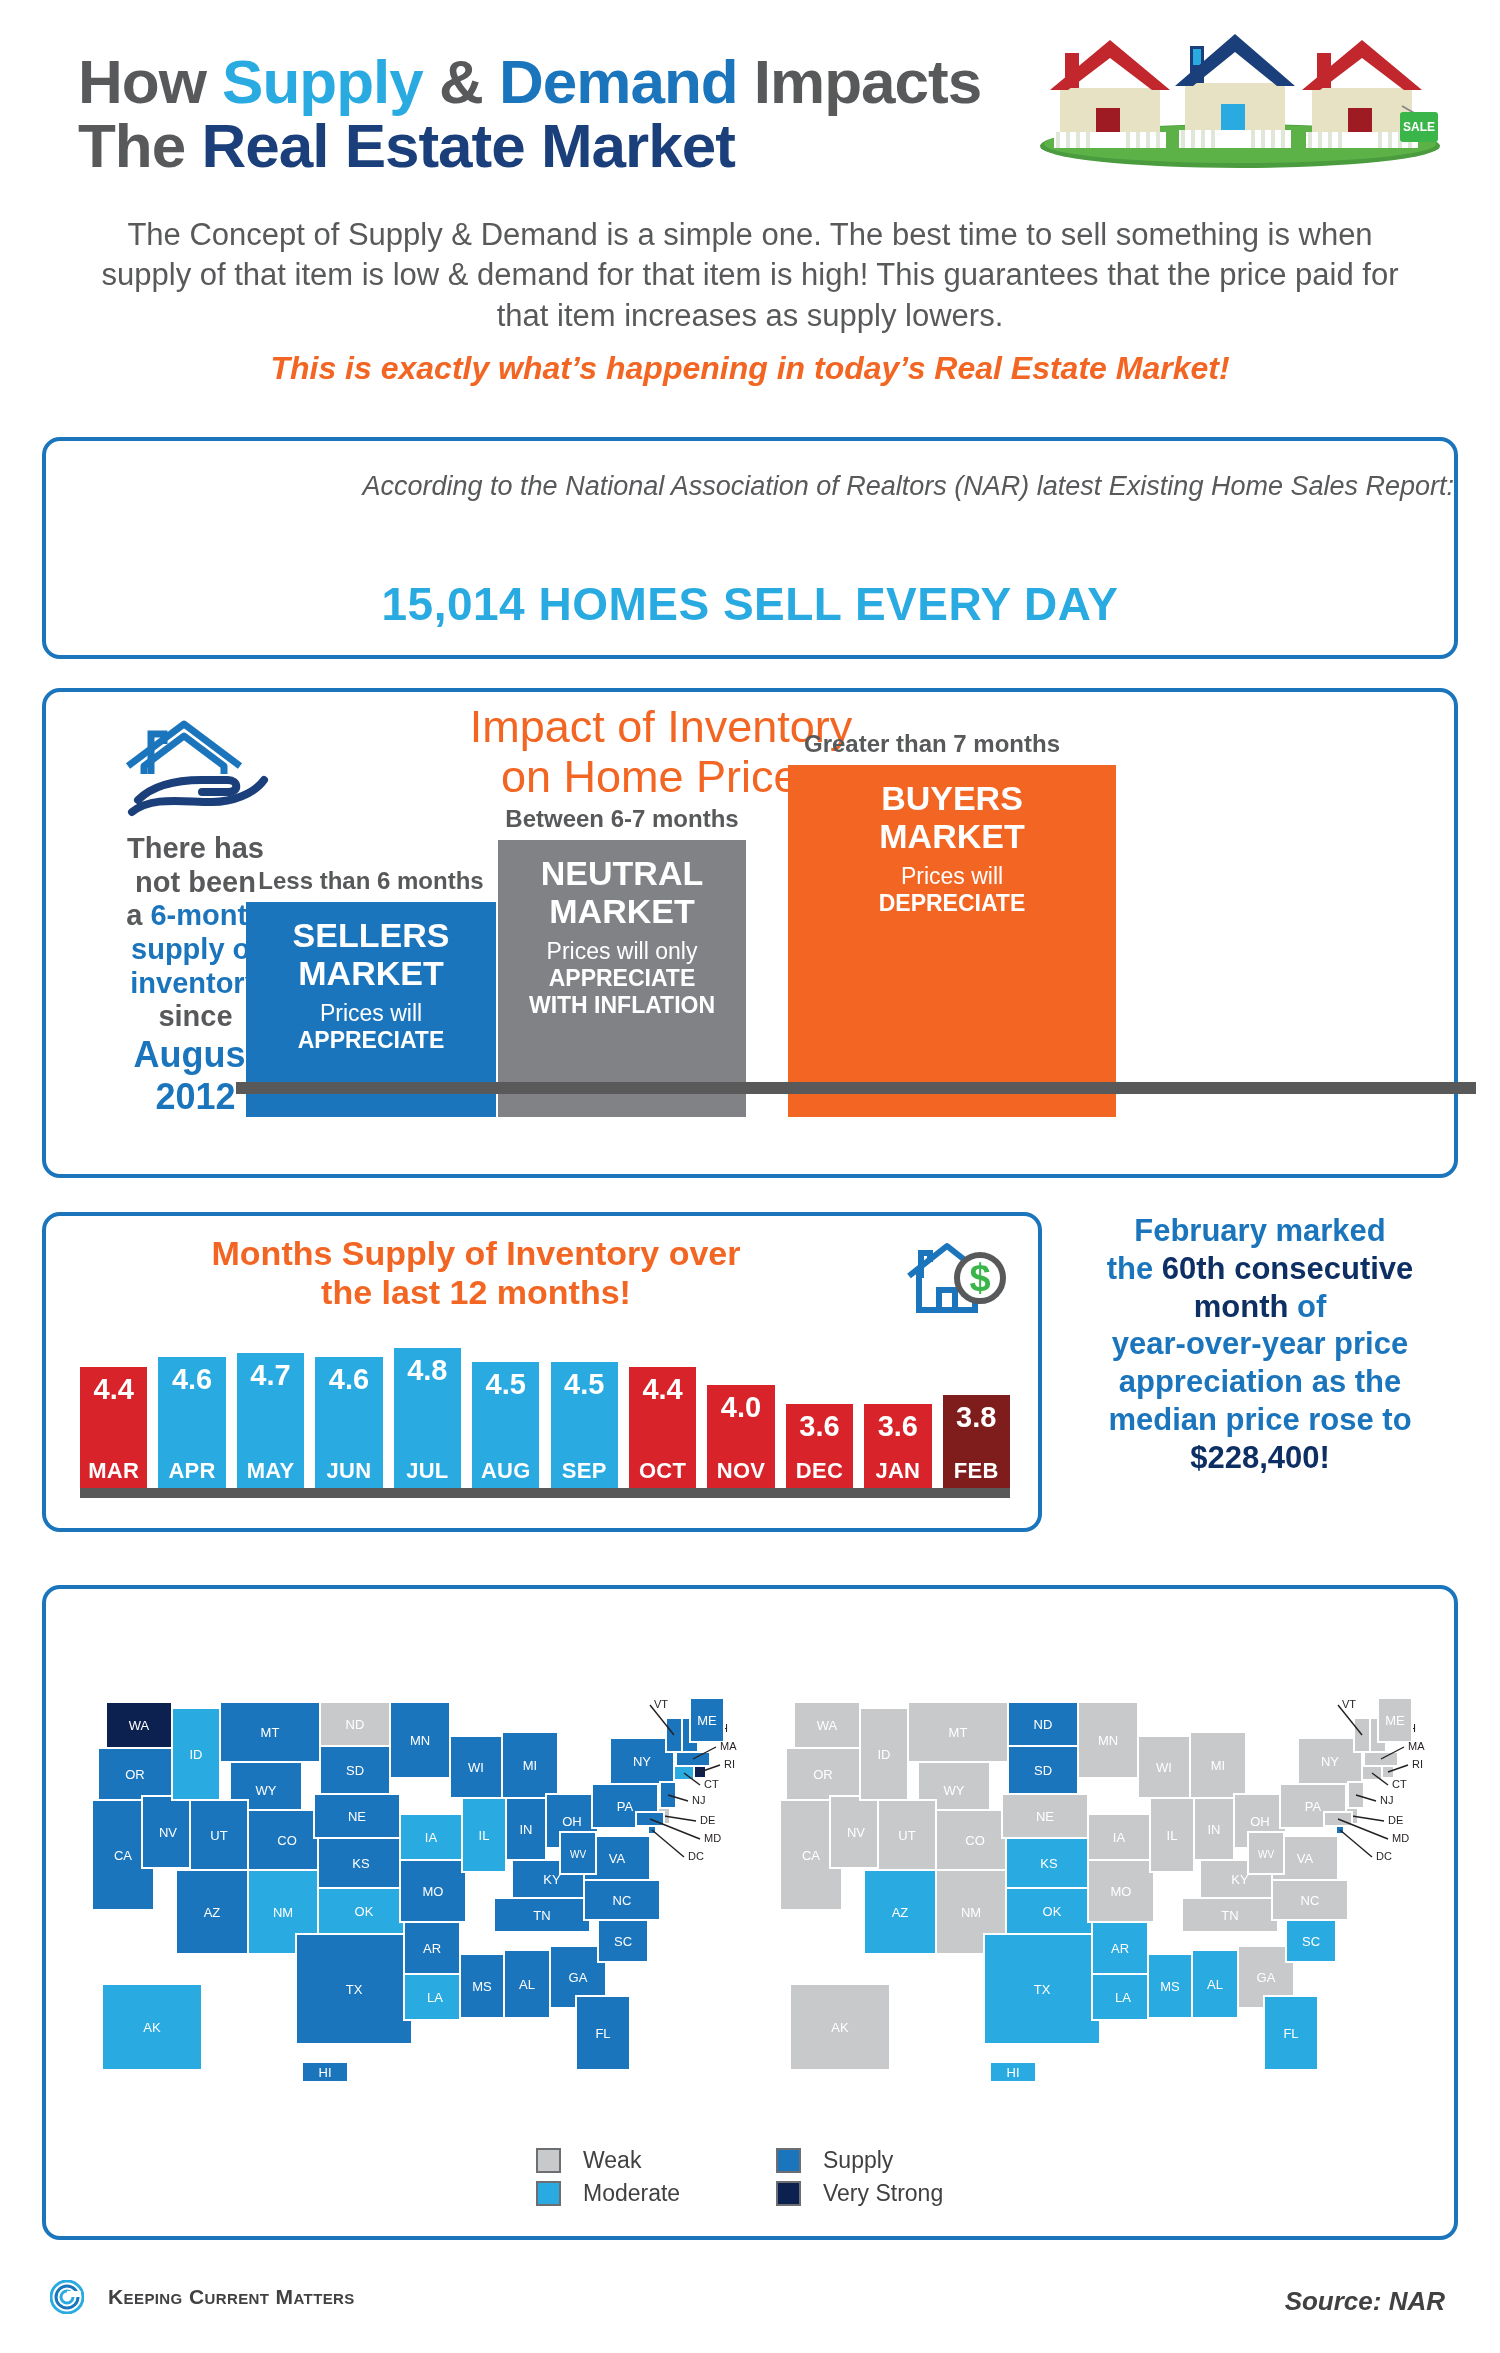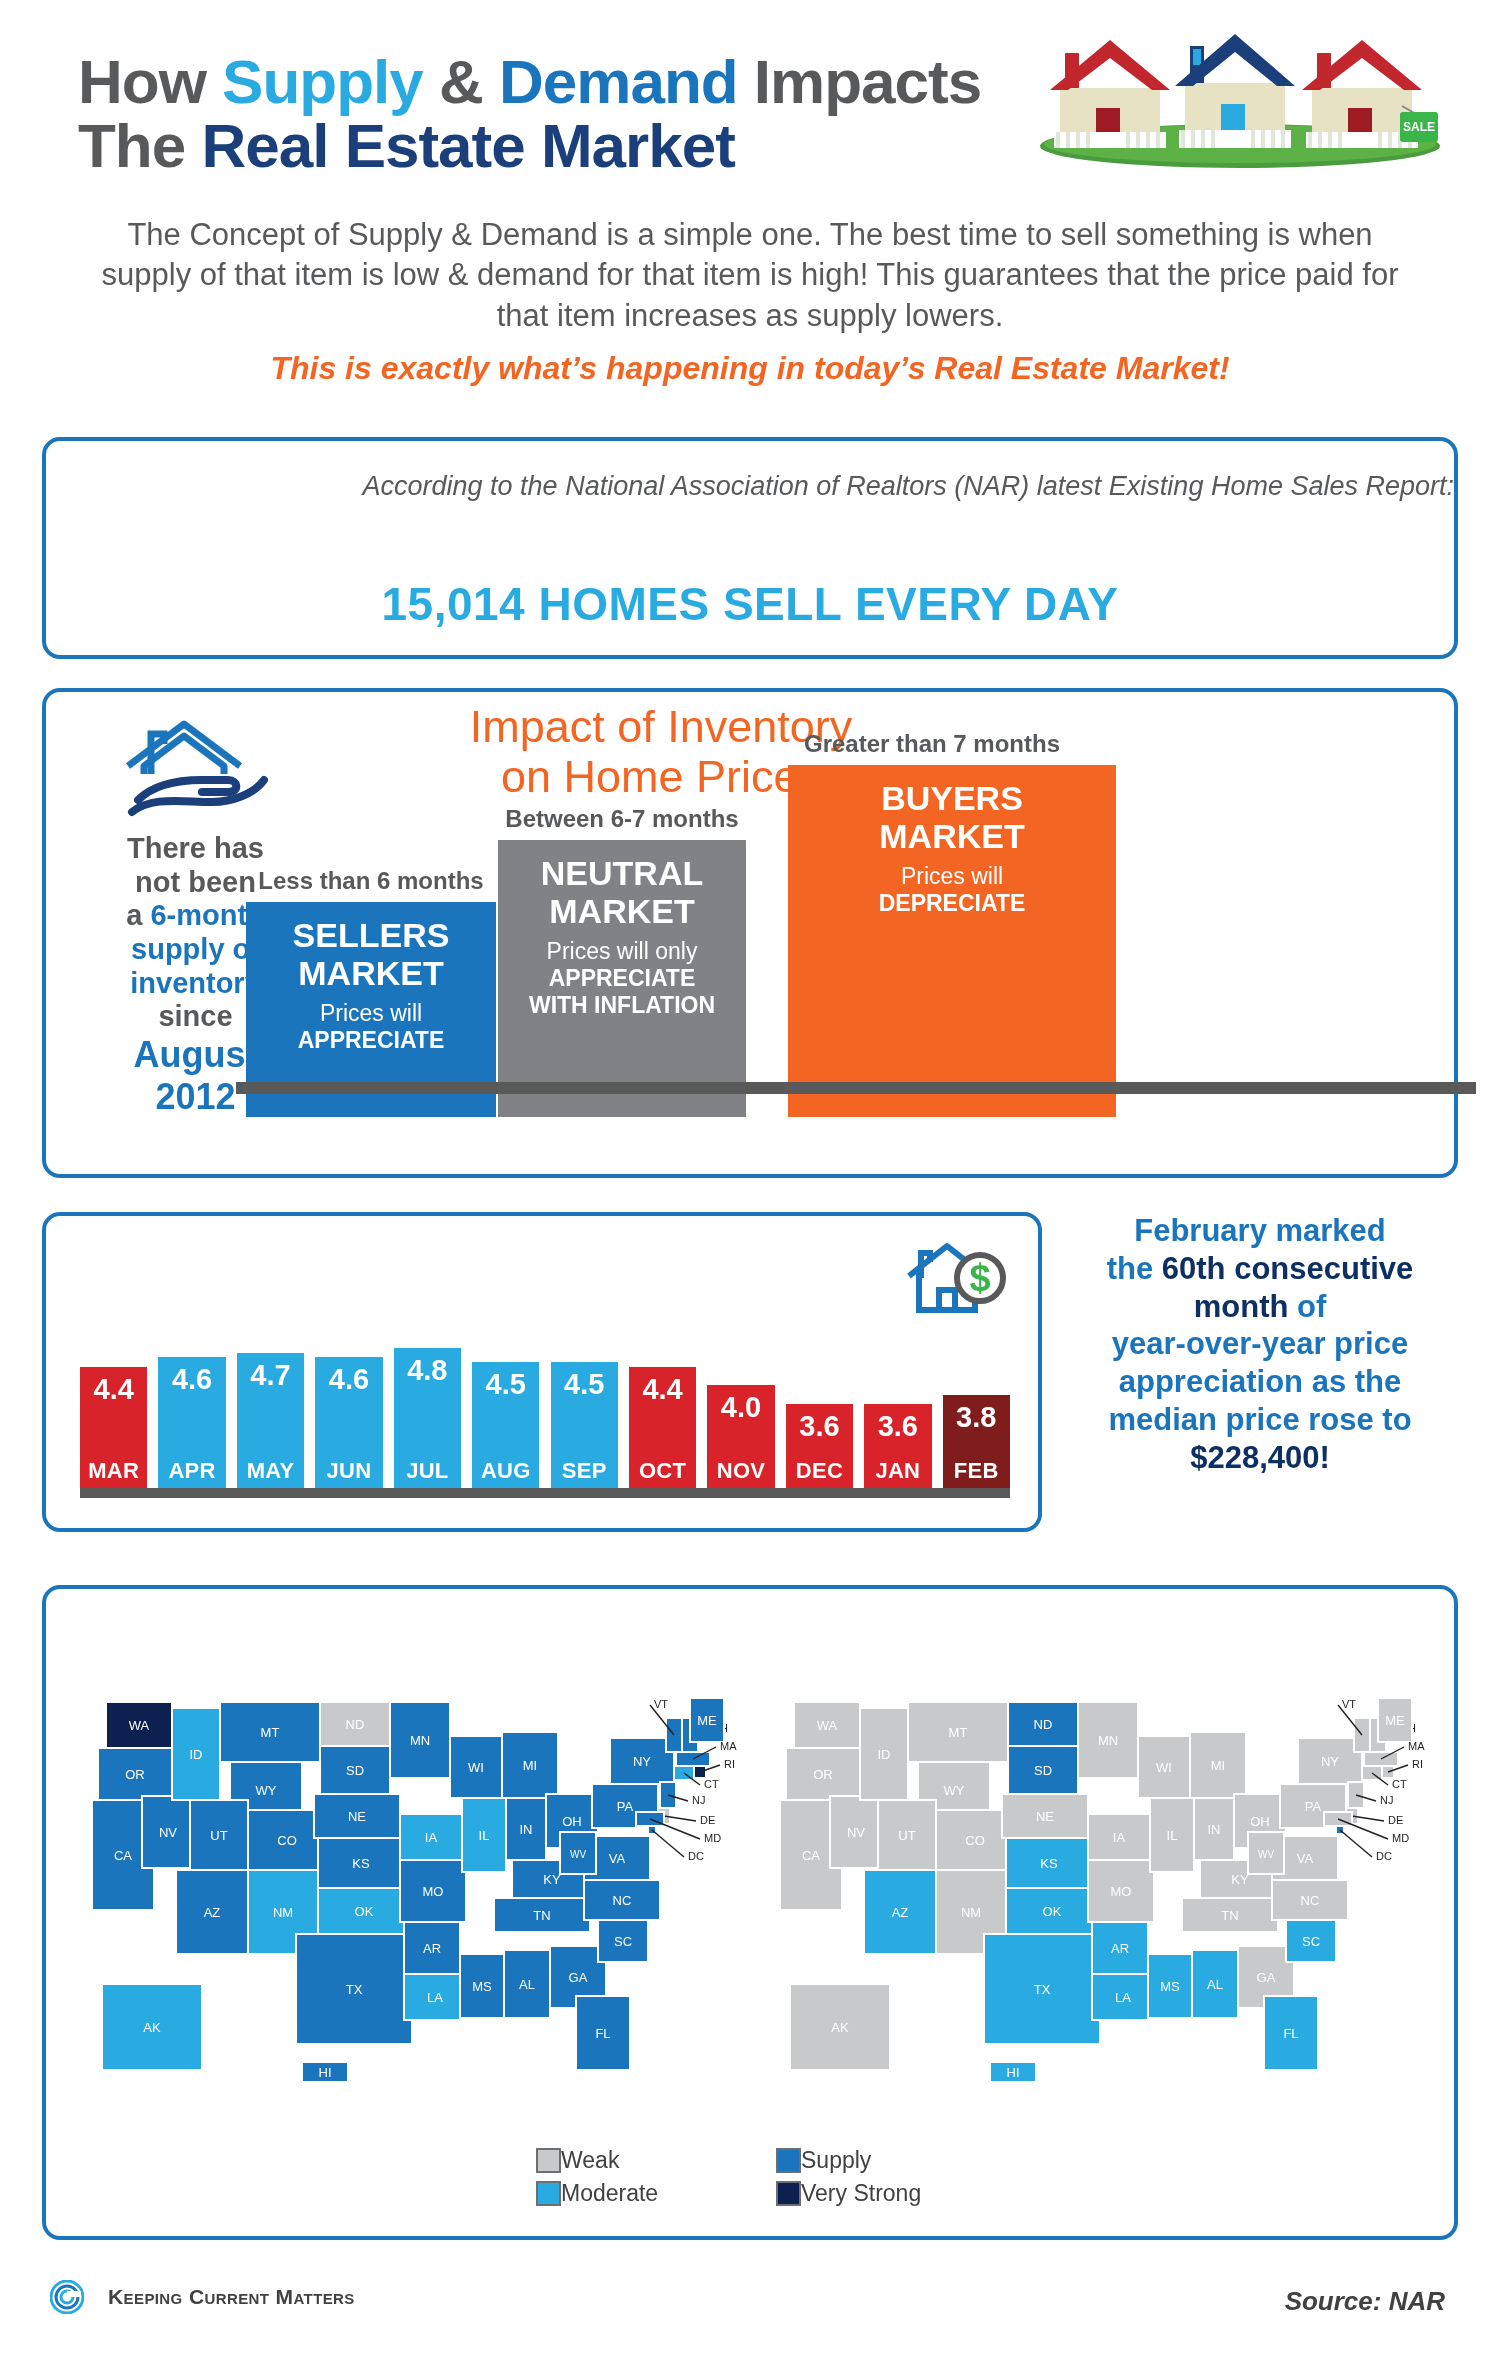--- a/index.html
+++ b/index.html
@@ -127,21 +127,21 @@
   }
   .map-holder { position: absolute; top: 95px; width: 690px; height: 440px; }
   #map-demand { left: 18px; }
   #map-supply { left: 706px; }
   .map-holder svg { width: 100%; height: 100%; }
 
   .legend {
     position: absolute; left: 490px; top: 558px; width: 440px;
     display: grid; grid-template-columns: 1fr 1fr; row-gap: 6px; column-gap: 40px;
   }
-  .legend-item { display: flex; align-items: center; gap: 0; }
+  .legend-item { display: flex; align-items: center; gap: 22px; }
   .legend-swatch { width: 25px; height: 25px; border: 2px solid #6d6e71; }
   .legend-label { font-size: 23px; color: #414042; }
 
   
   .footer { position: absolute; left: 0; top: 2260px; width: 1500px; height: 93px; }
   .kcm-logo { position: absolute; left: 50px; top: 20px; display: flex; align-items: center; gap: 24px; }
   .kcm-mark { width: 34px; height: 34px; }
   .kcm-text { font-size: 21px; color: #414042; font-variant: small-caps; letter-spacing: .4px; font-weight: bold; }
   .source {
     position: absolute; right: 55px; top: 26px;
@@ -290,20 +290,24 @@
         <span>Prices will</span><br>
         <b>DEPRECIATE</b>
       </div>
     </div>
   </div>
 
   <div class="baseline"></div>
 </div>
 
 <div class="panel" id="supply-panel">
+  <div class="supply-title">
+    <span>Months Supply of Inventory over</span><br>
+    <span>the last 12 months!</span>
+  </div>
 
   <svg class="house-dollar" viewBox="0 0 110 85">
     <path d="M20 40 L20 15 L29 15 L29 24" fill="none" stroke="#1b75bc" stroke-width="6"></path>
     <path d="M8 38 L46 8 L84 38" fill="none" stroke="#1b75bc" stroke-width="6" stroke-linejoin="round"></path>
     <path d="M18 34 L18 72 L74 72 L74 34" fill="none" stroke="#1b75bc" stroke-width="6"></path>
     <path d="M38 72 L38 52 L54 52 L54 72" fill="none" stroke="#1b75bc" stroke-width="6"></path>
     <circle cx="79" cy="40" r="23" fill="#fff" stroke="#58595b" stroke-width="6"></circle>
     <text x="79" y="53" font-family="Liberation Sans, sans-serif" font-size="38" font-weight="bold" fill="#39b54a" text-anchor="middle">$</text>
   </svg>
 

